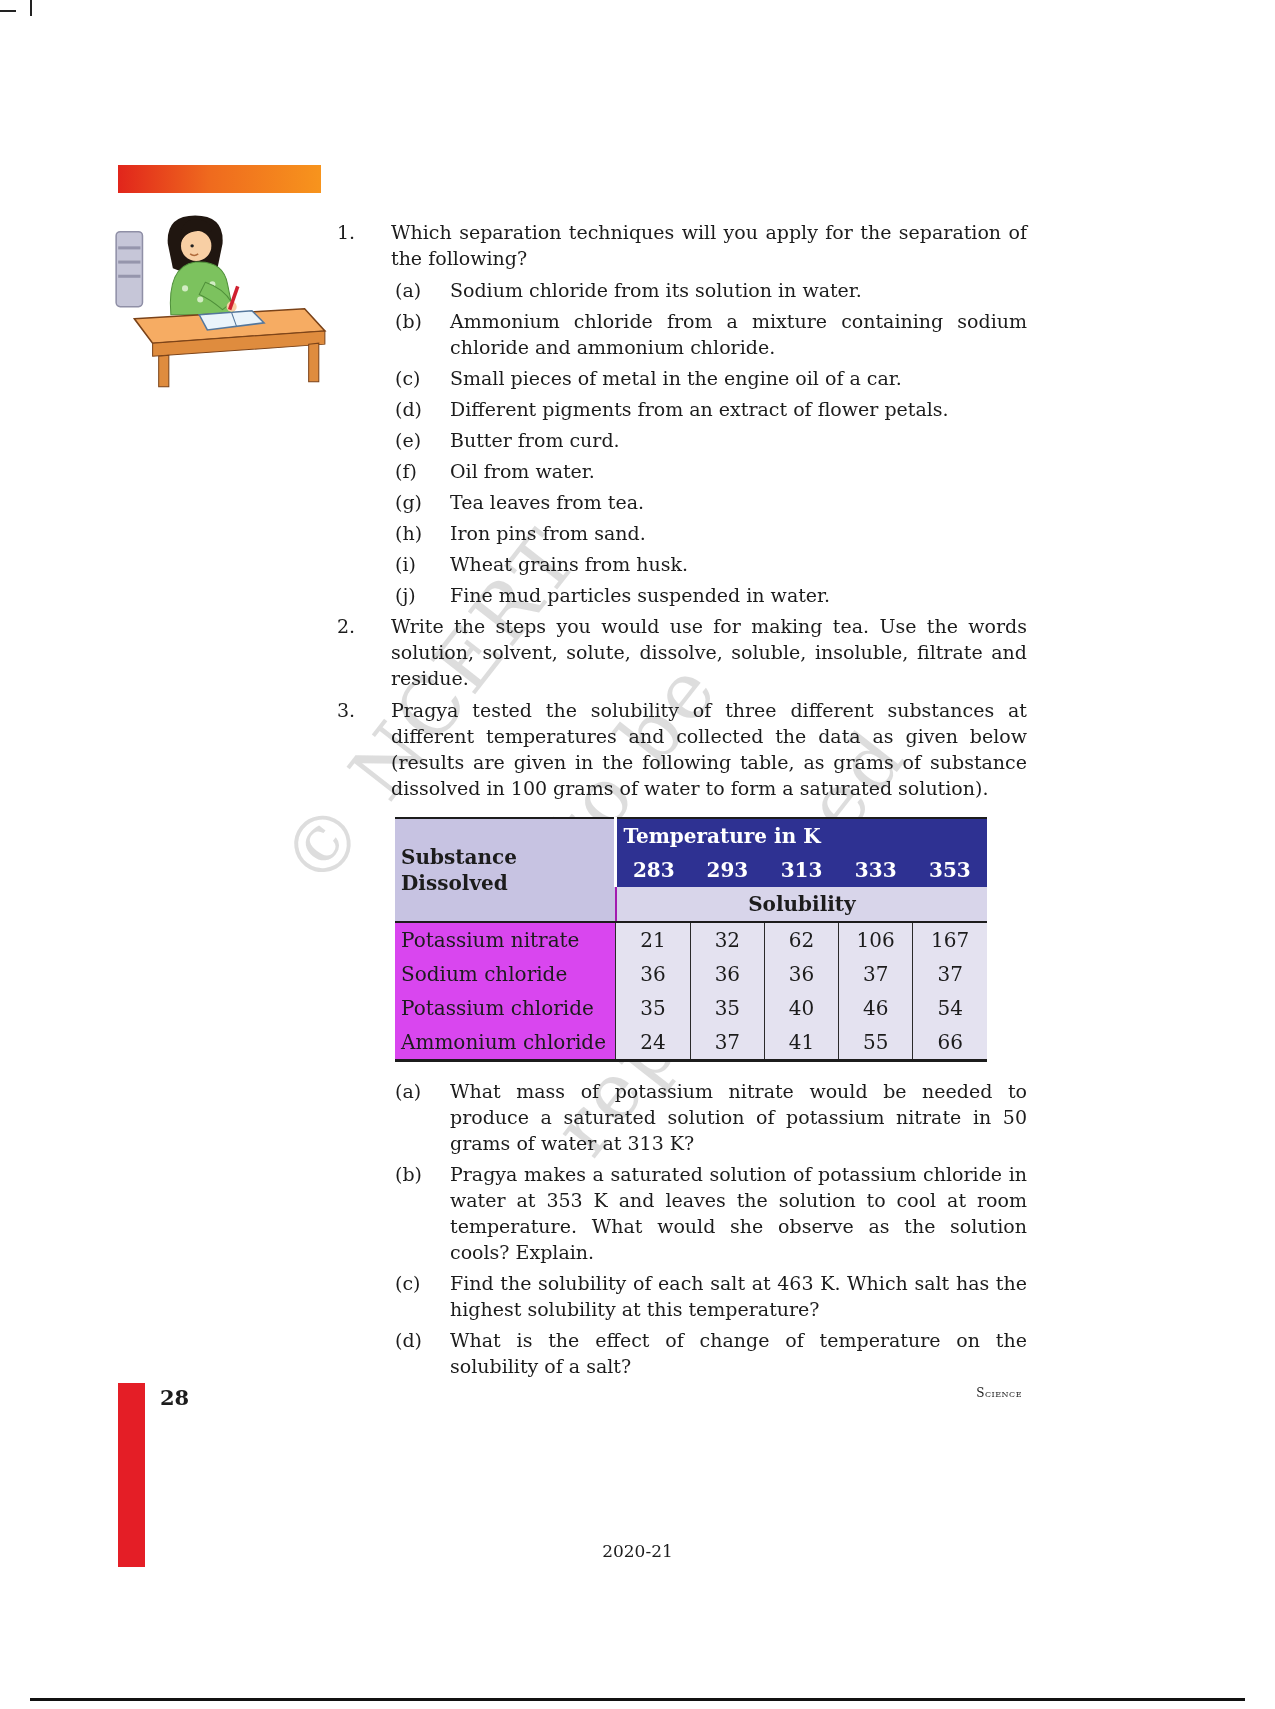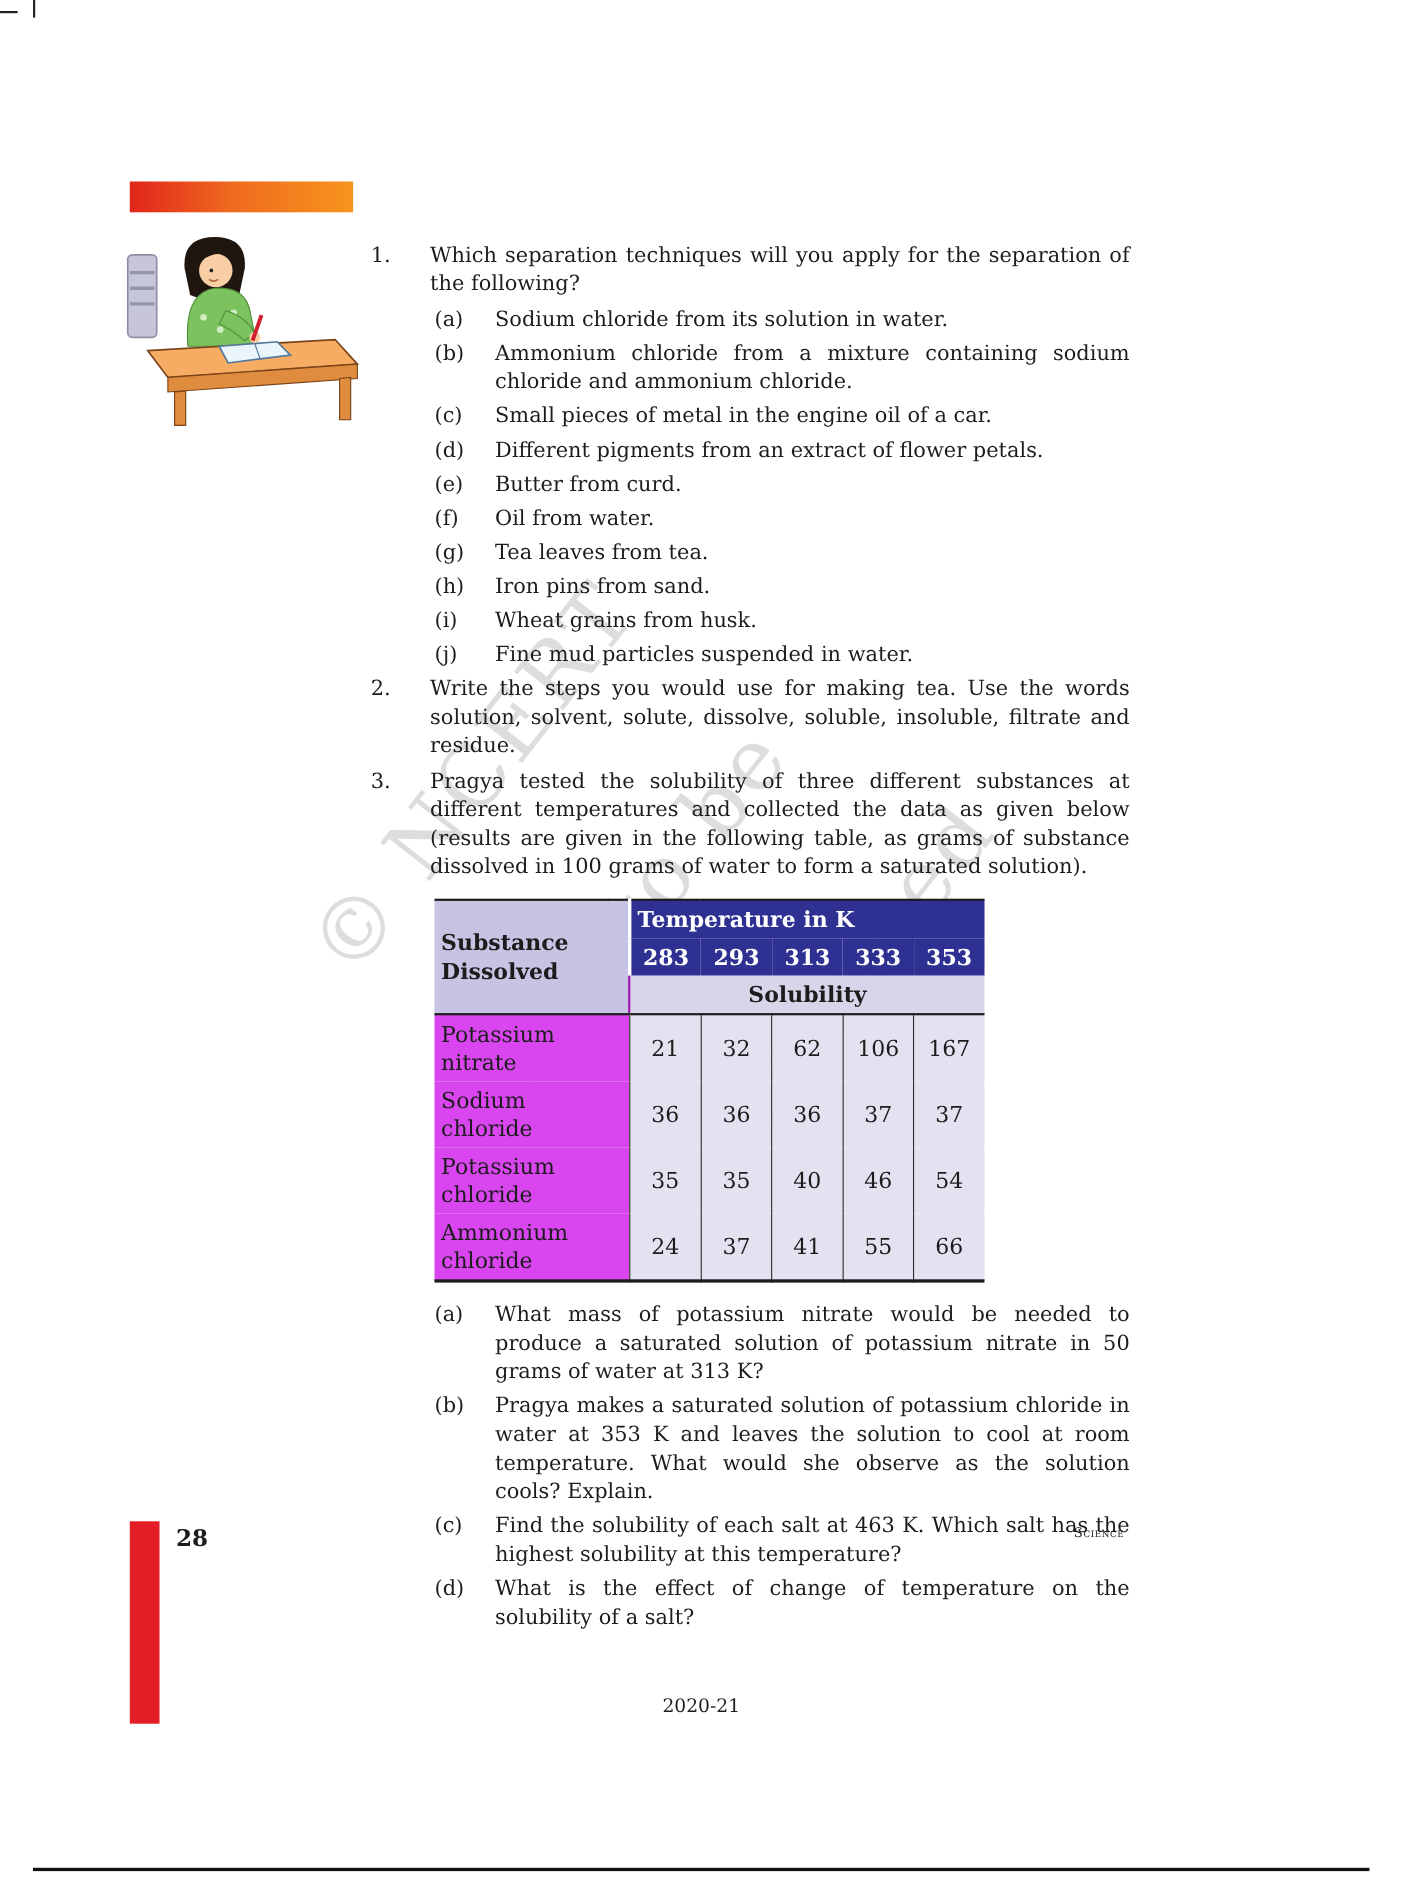--- a/index.html
+++ b/index.html
@@ -42,21 +42,21 @@
   .question { display:flex; margin-bottom:6px; }
   .q-num  { flex:0 0 54px; }
   .q-text { flex:1; text-align:justify; }
 
   .sub-item { display:flex; margin-left:58px; margin-bottom:5px; }
   .sub-label { flex:0 0 55px; }
   .sub-text  { flex:1; text-align:justify; }
 
   
   .sol-table {
-    border-collapse:collapse; margin:16px 0 16px 58px; width:500px;
+    border-collapse:collapse; margin:16px 0 16px 58px; width:592px;
     font-size:20px; border-top:2px solid #1c1c1c; border-bottom:3px solid #1c1c1c;
     z-index:1; position:relative;
   }
   .sol-table td { padding:4px 6px; }
   .th-substance {
     background:#c7c3e2; font-weight:bold; width:238px;
     padding-left:12px; vertical-align:middle; border-bottom:2px solid #1c1c1c;
   }
   .th-navy {
     background:#2e3192; color:#fff; font-weight:bold; 

